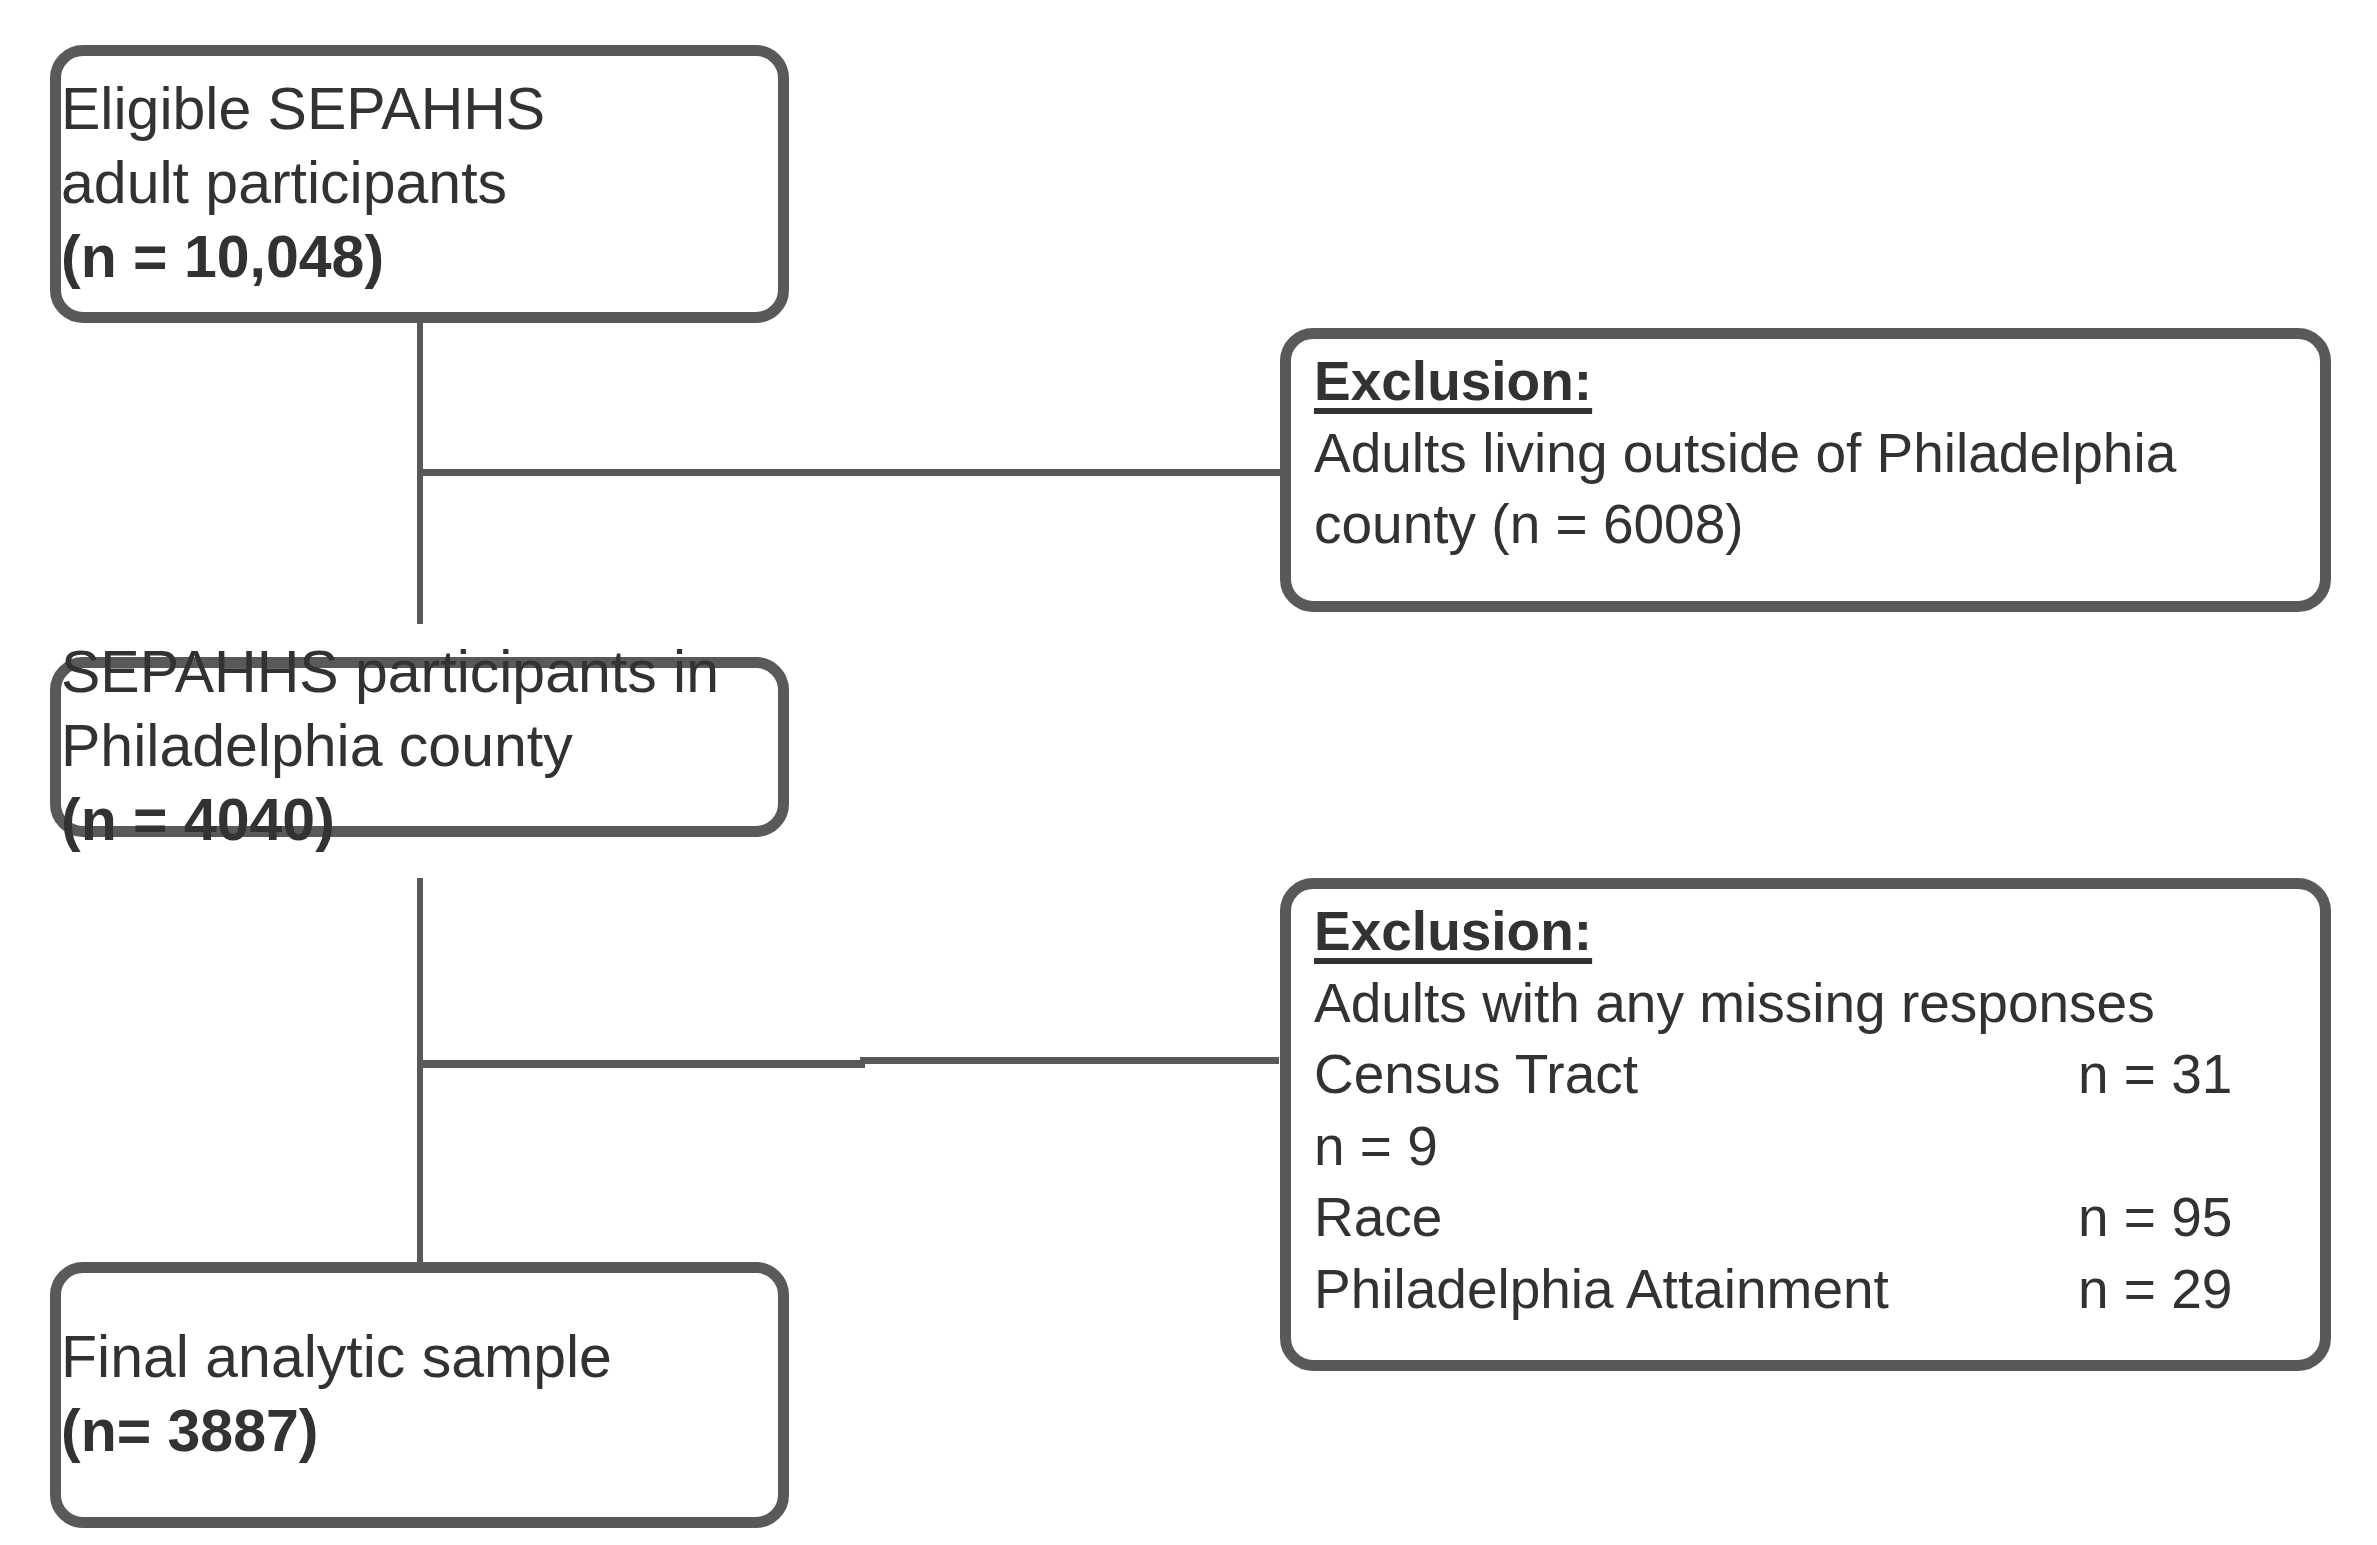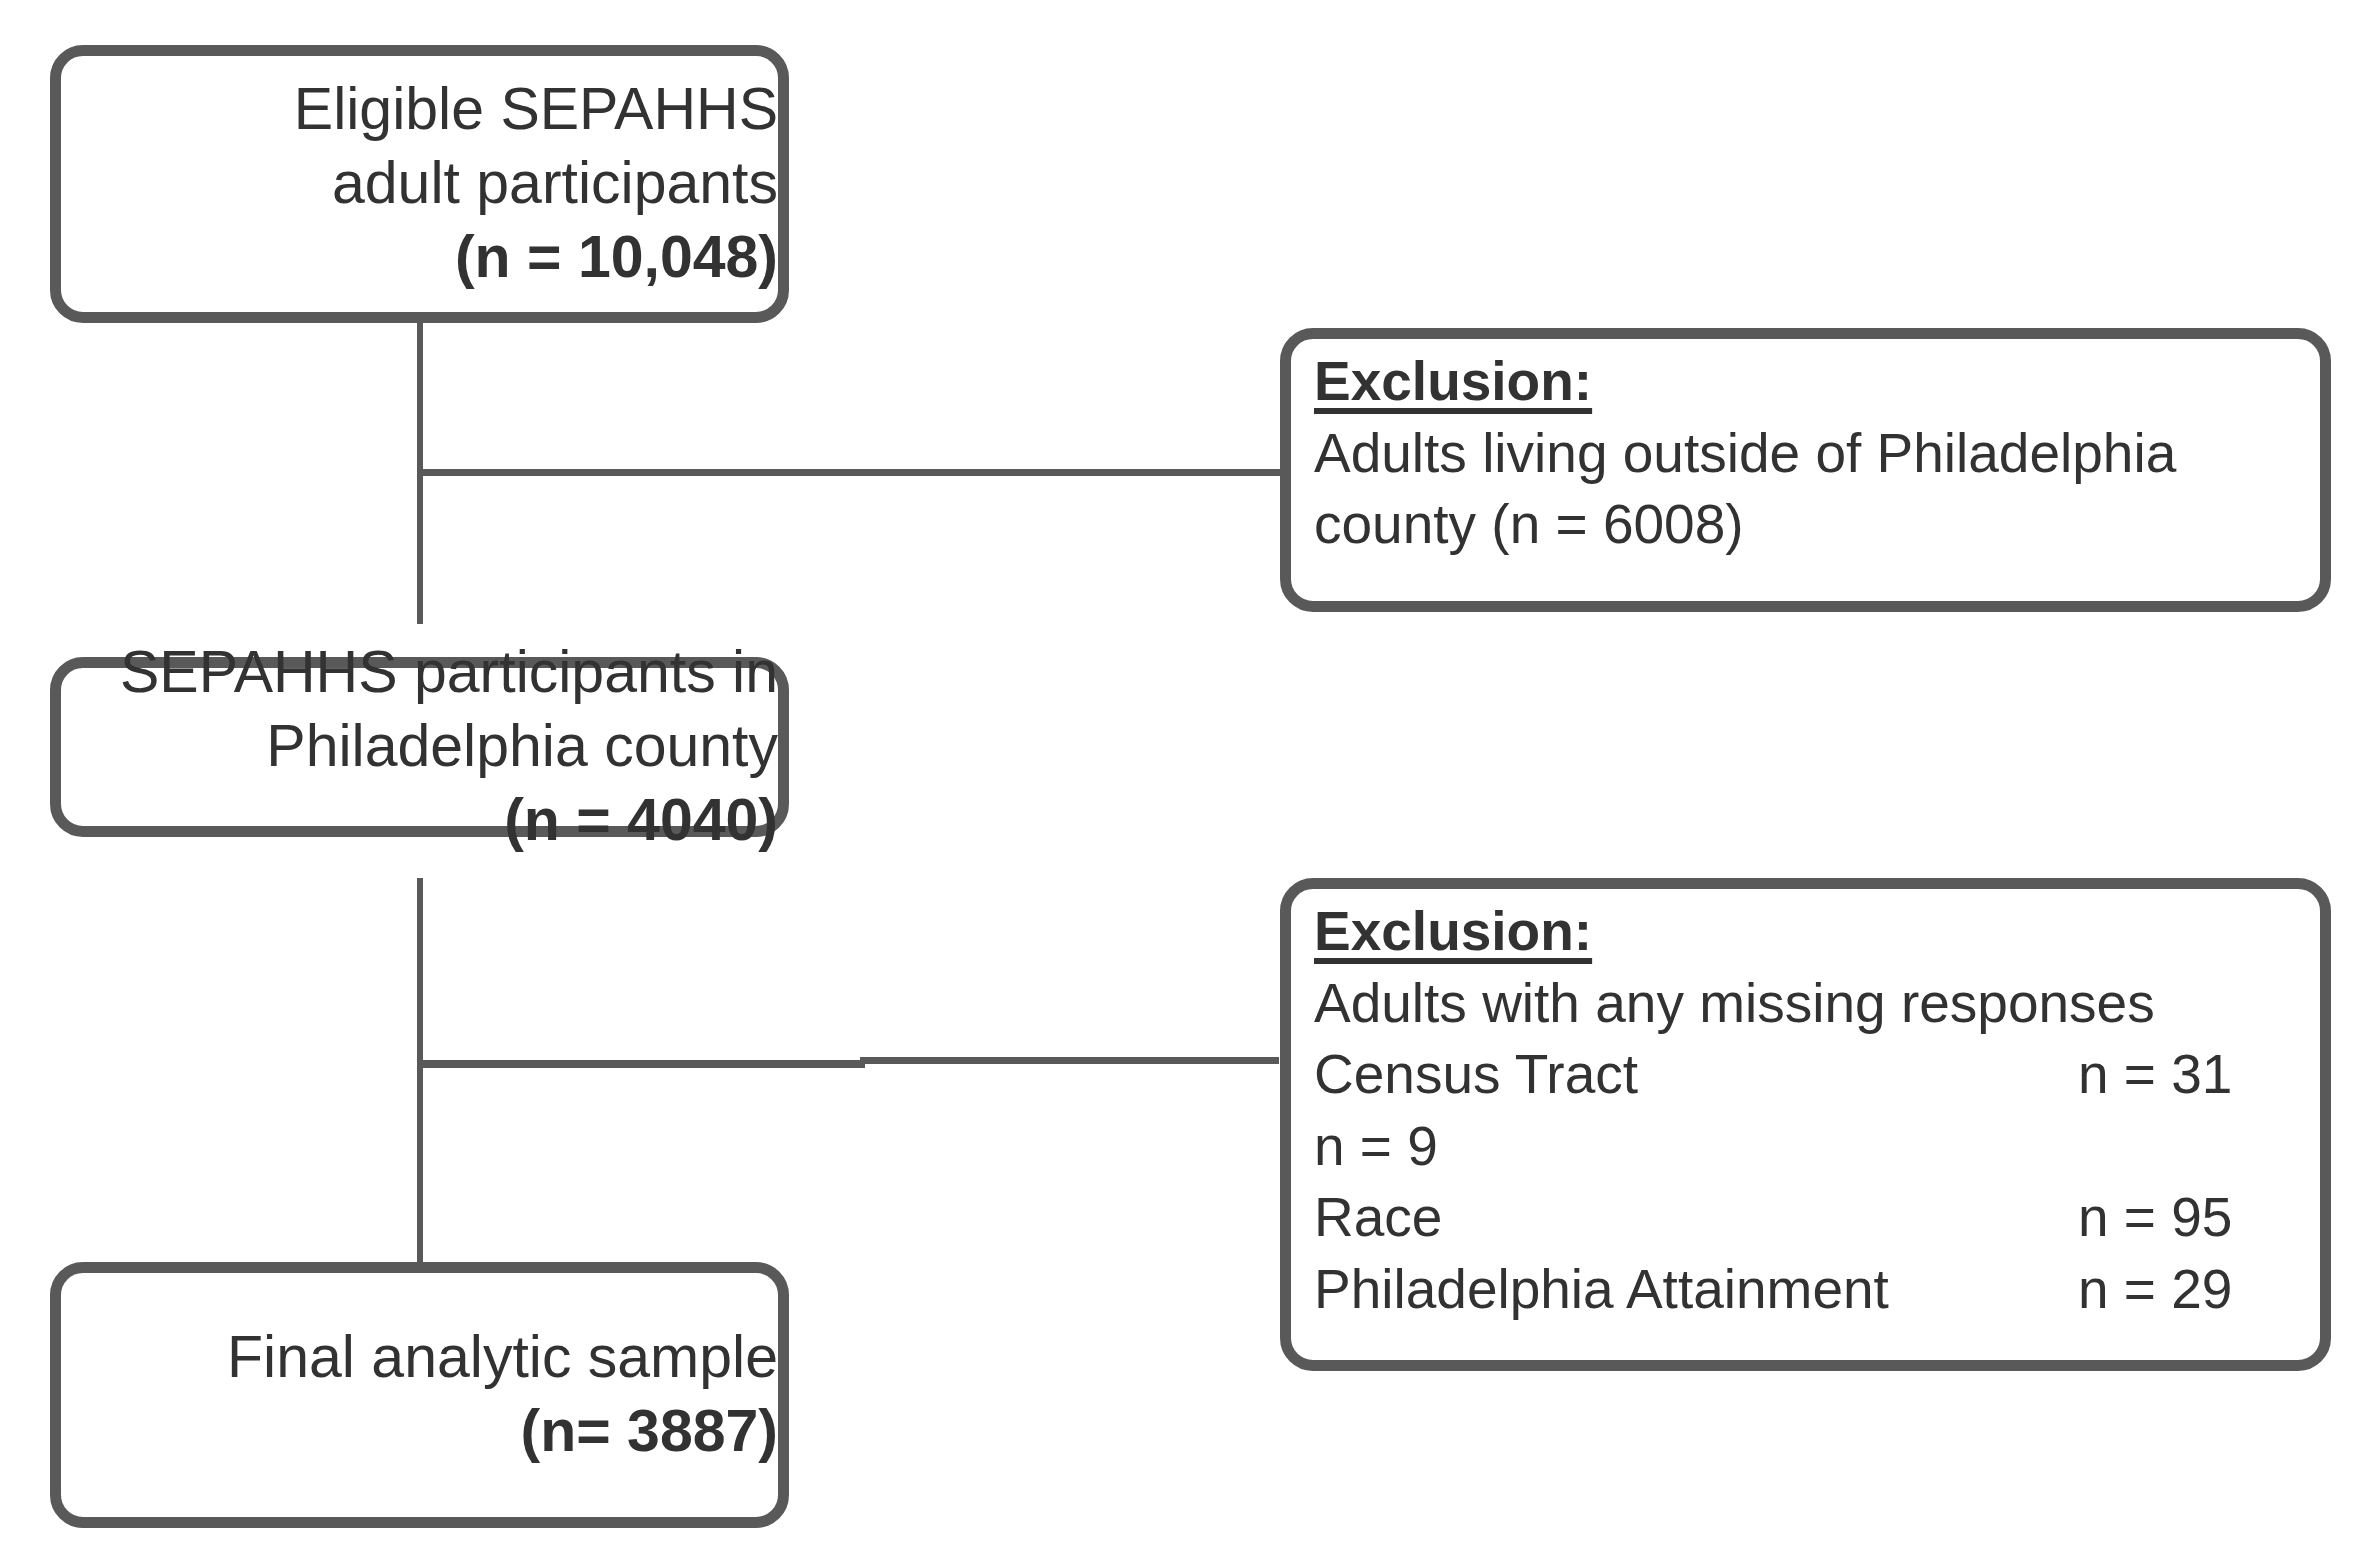--- a/index.html
+++ b/index.html
@@ -22,38 +22,38 @@
     border: 11.4px solid #595959;
     border-radius: 33px;
     box-sizing: border-box;
   }
   .leftbox {
     left: 50px;
     width: 739px;
     display: flex;
     flex-direction: column;
     justify-content: center;
-    align-items: flex-end;
+    align-items: flex-start;
     text-align: center;
     font-size: 59px;
     line-height: 1.25;
   }
   #box-eligible { top: 45px;   height: 278px; }
   #box-philly   { top: 657px;  height: 180px; }
   #box-final    { top: 1262px; height: 266px; }
   .rightbox {
     left: 1280px;
     width: 1051px;
     font-size: 55px;
     line-height: 1.3;
     padding: 7px 23px;
   }
   #box-excl1 { top: 328px;  height: 284px; }
   #box-excl2 { top: 878px; height: 493px; }
-  .count { font-weight: bold; margin-left: 38px; }
+  .count { font-weight: bold; }
   .heading {
     font-weight: bold;
     text-decoration: underline;
     text-decoration-thickness: 6.1px;
     text-underline-offset: 7.9px;
   }
   .row { display: flex; }
   .row .label { width: 764px; }
   .row .value { flex: 1; }
   .connector {

